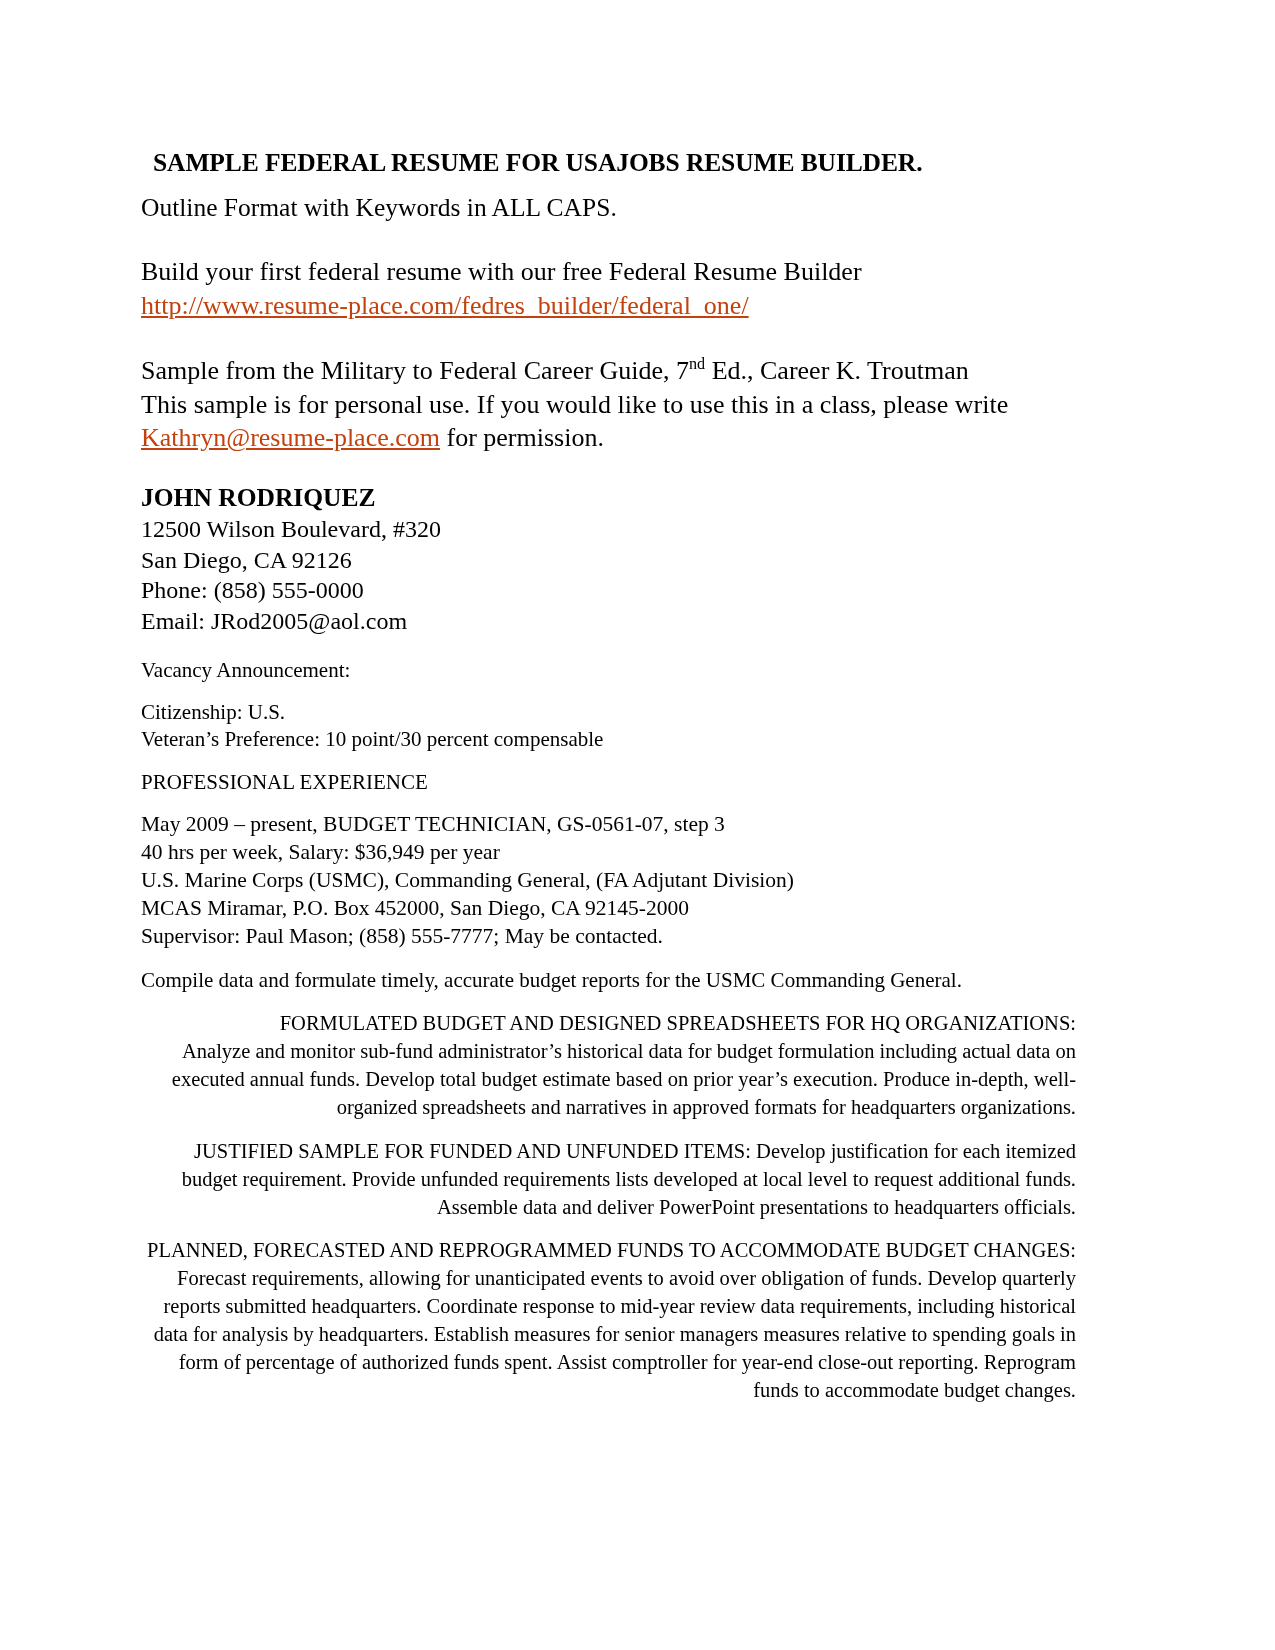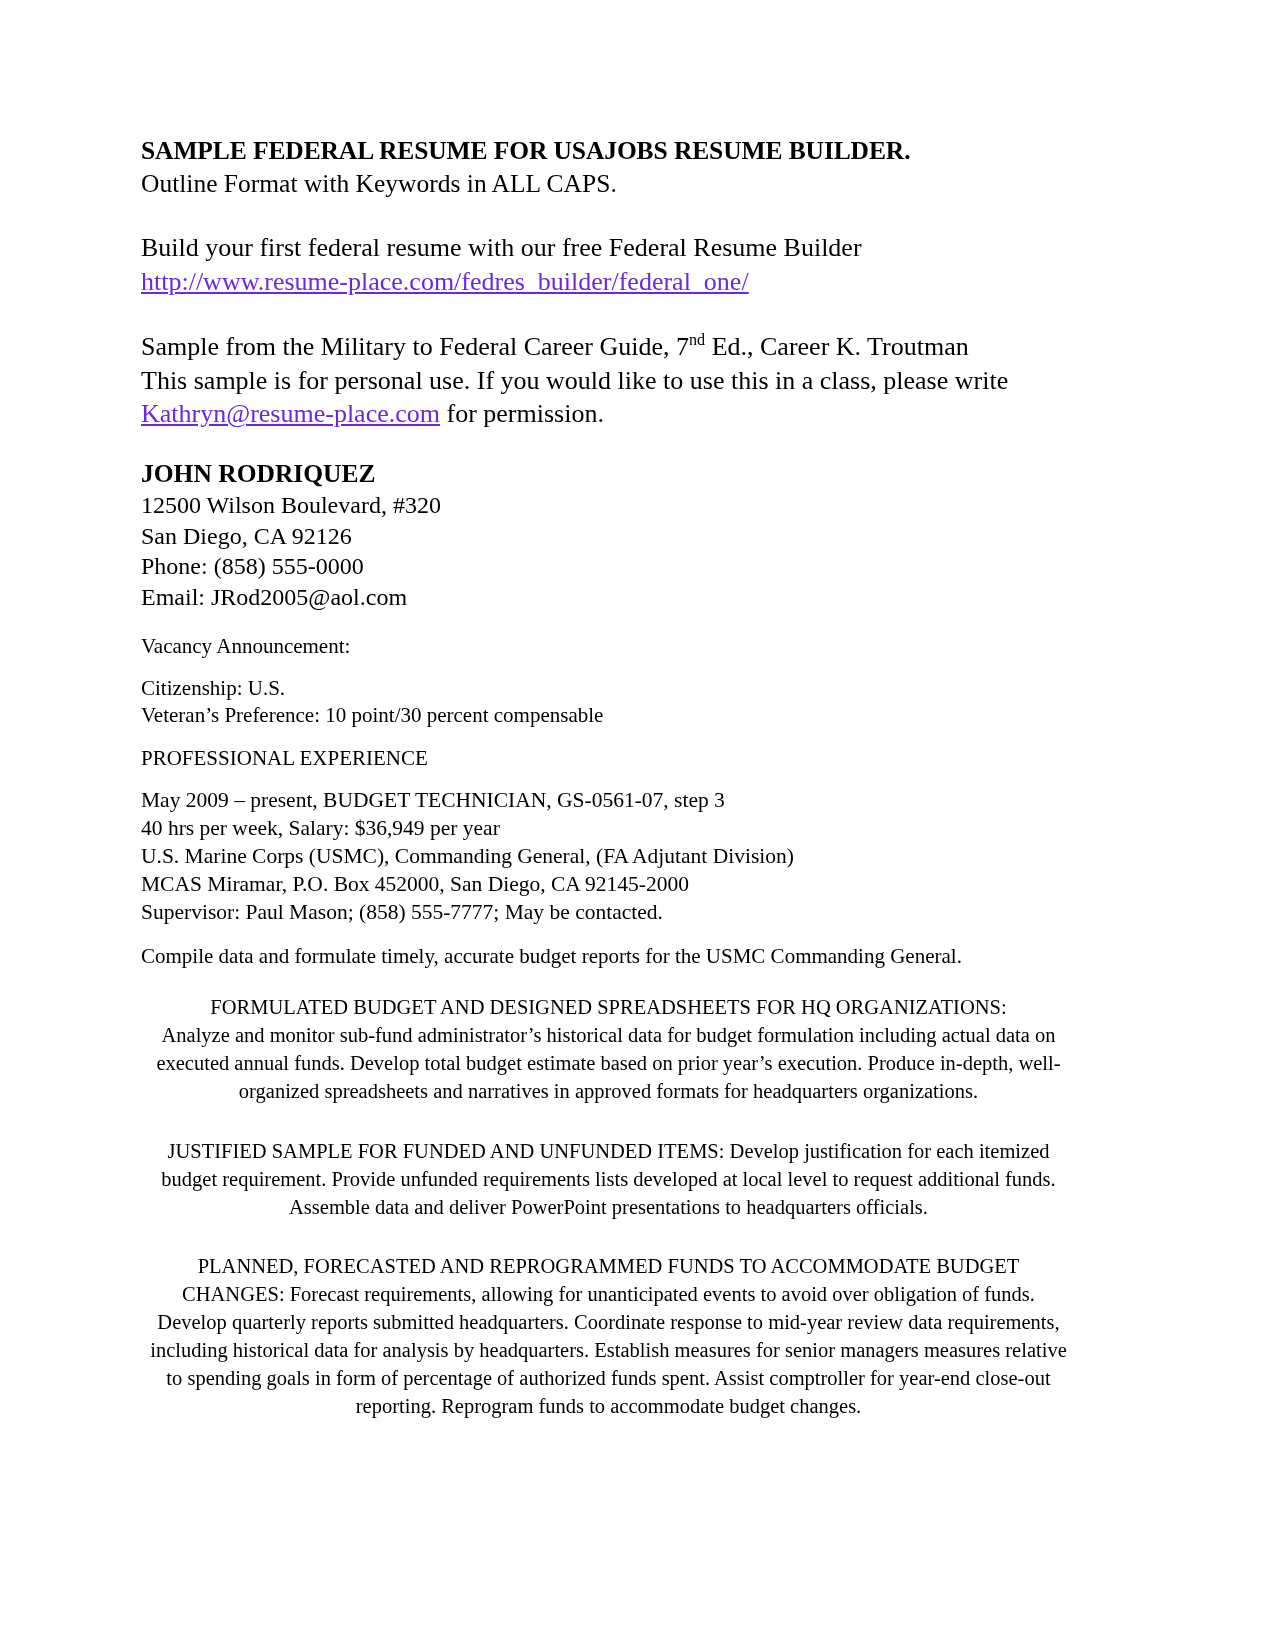--- a/index.html
+++ b/index.html
@@ -25,35 +25,35 @@
     left: 141px;
     top: 134px;
     width: 935px;
   }
   
   .doc-title {
     font-size: 25.5px;
     font-weight: bold;
     line-height: 1.30;
     letter-spacing: -0.1px;
-    margin: 0;
+    margin: 12px;
   }
   .doc-subtitle {
     font-size: 25.5px;
     font-weight: normal;
     line-height: 1.30;
     margin: 0;
   }
   .lead {
     font-size: 26px;
     line-height: 1.30;
     margin: 0;
   }
   .link {
-    color: #6d28d9;
+    color: #c2410c;
     text-decoration: underline;
   }
   .spacer-lg { height: 31px; }
   .spacer-md { height: 27px; }
   .spacer-sm { height: 20px; }
   .spacer-xs { height: 16px; }
 
   
   .person-name {
     font-size: 25.5px;
@@ -88,22 +88,22 @@
   .duty-summary {
     font-size: 21px;
     line-height: 1.30;
     margin: 0;
   }
 
   
   .block {
     font-size: 20.5px;
     line-height: 1.36;
-    margin: 8px;
-    text-align: center;
+    margin: 0;
+    text-align: right;
   }
   .block .kw {
     font-size: 20.5px;
   }
   sup {
     font-size: 0.62em;
     vertical-align: super;
     line-height: 0;
   }
 </style>

